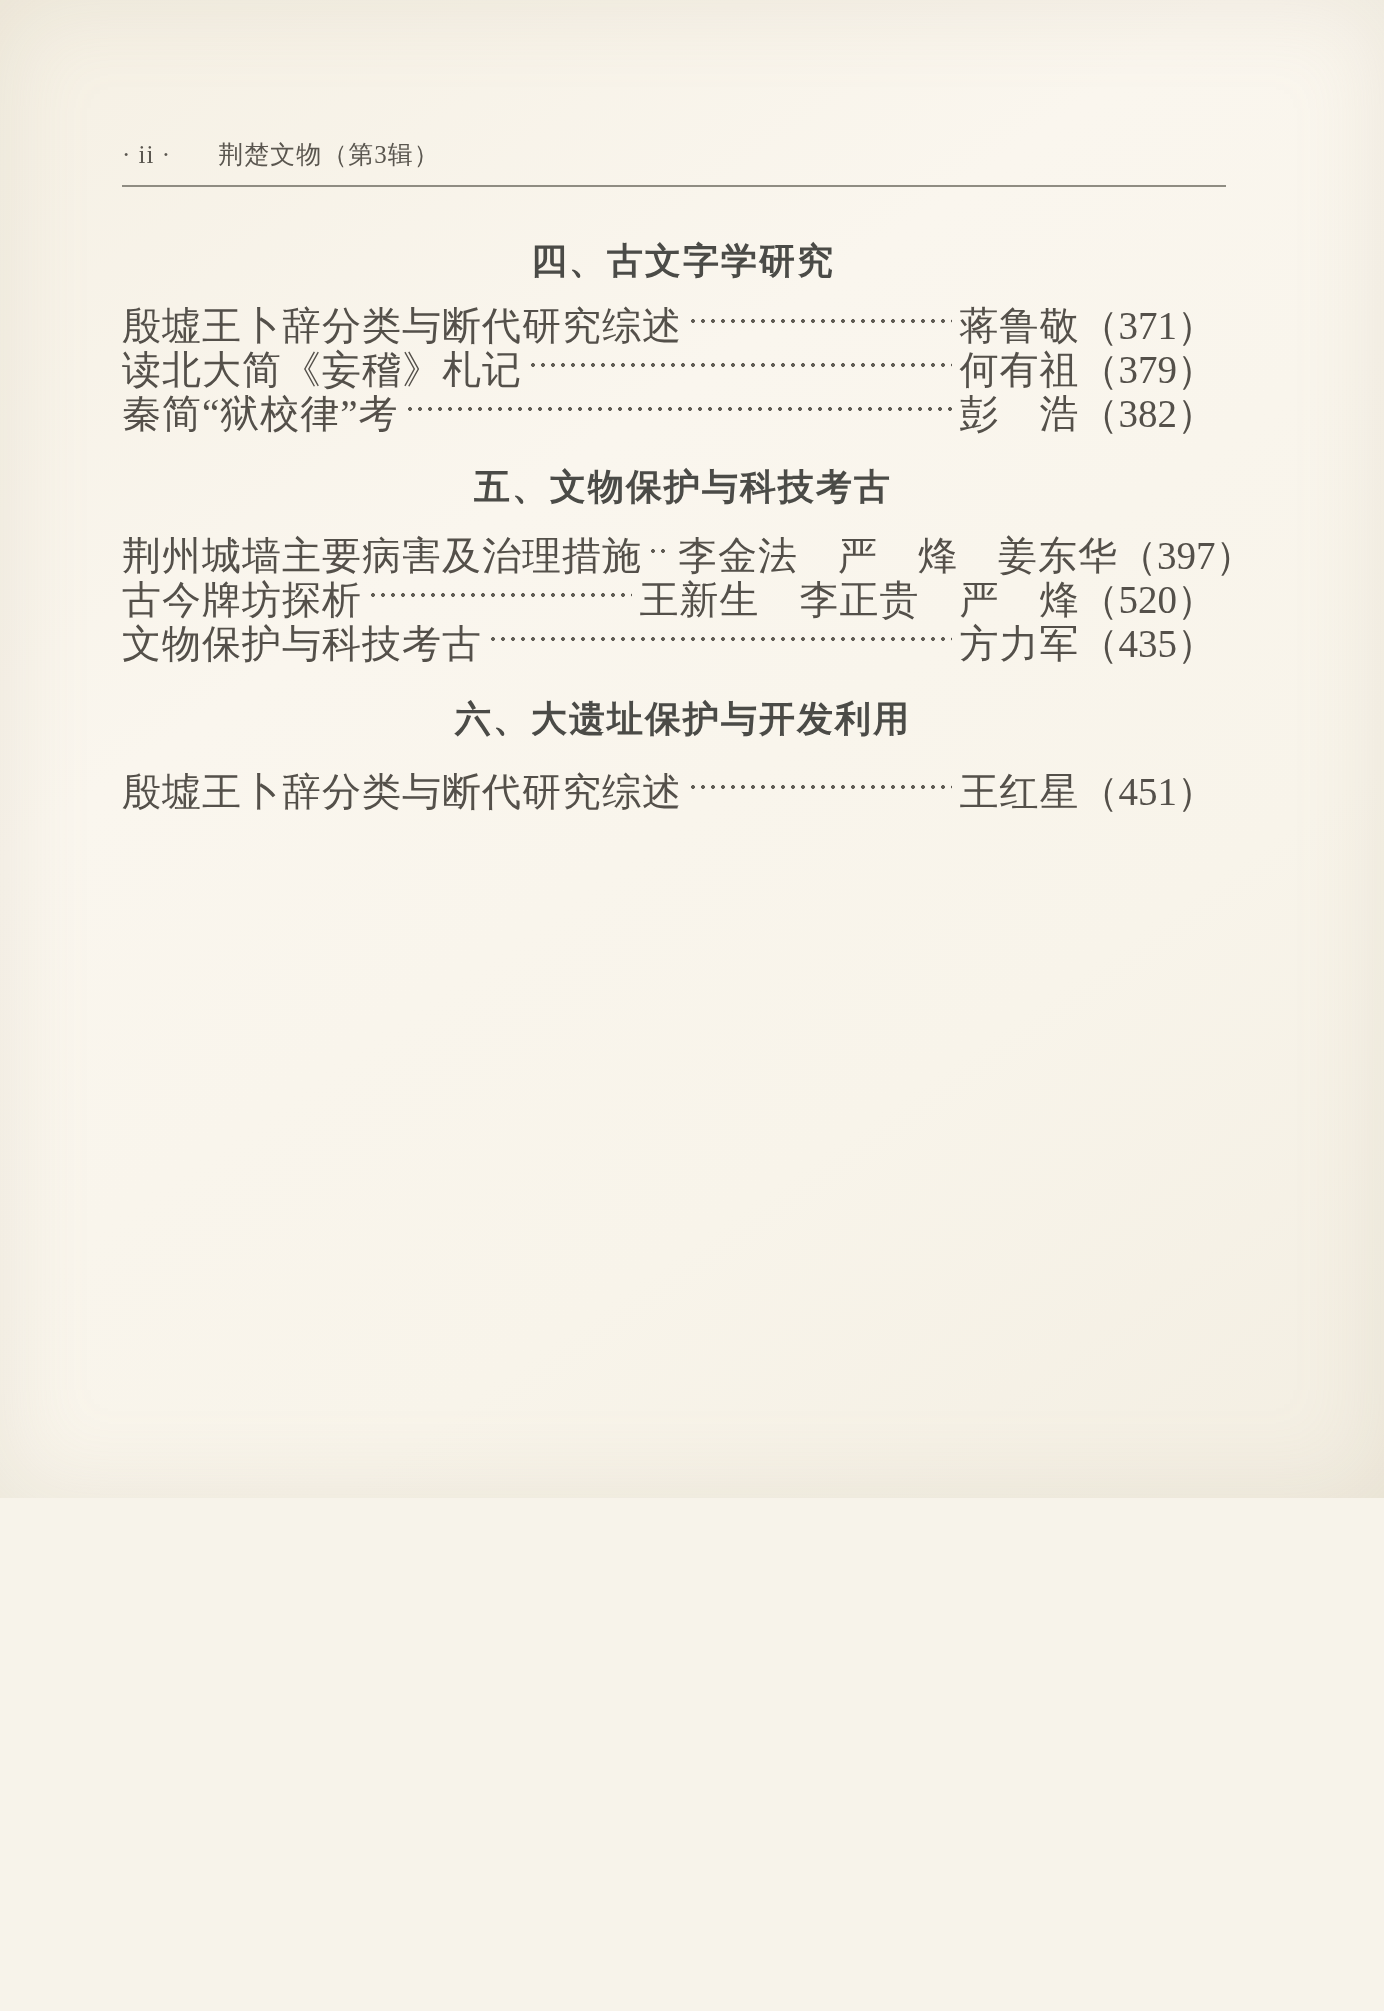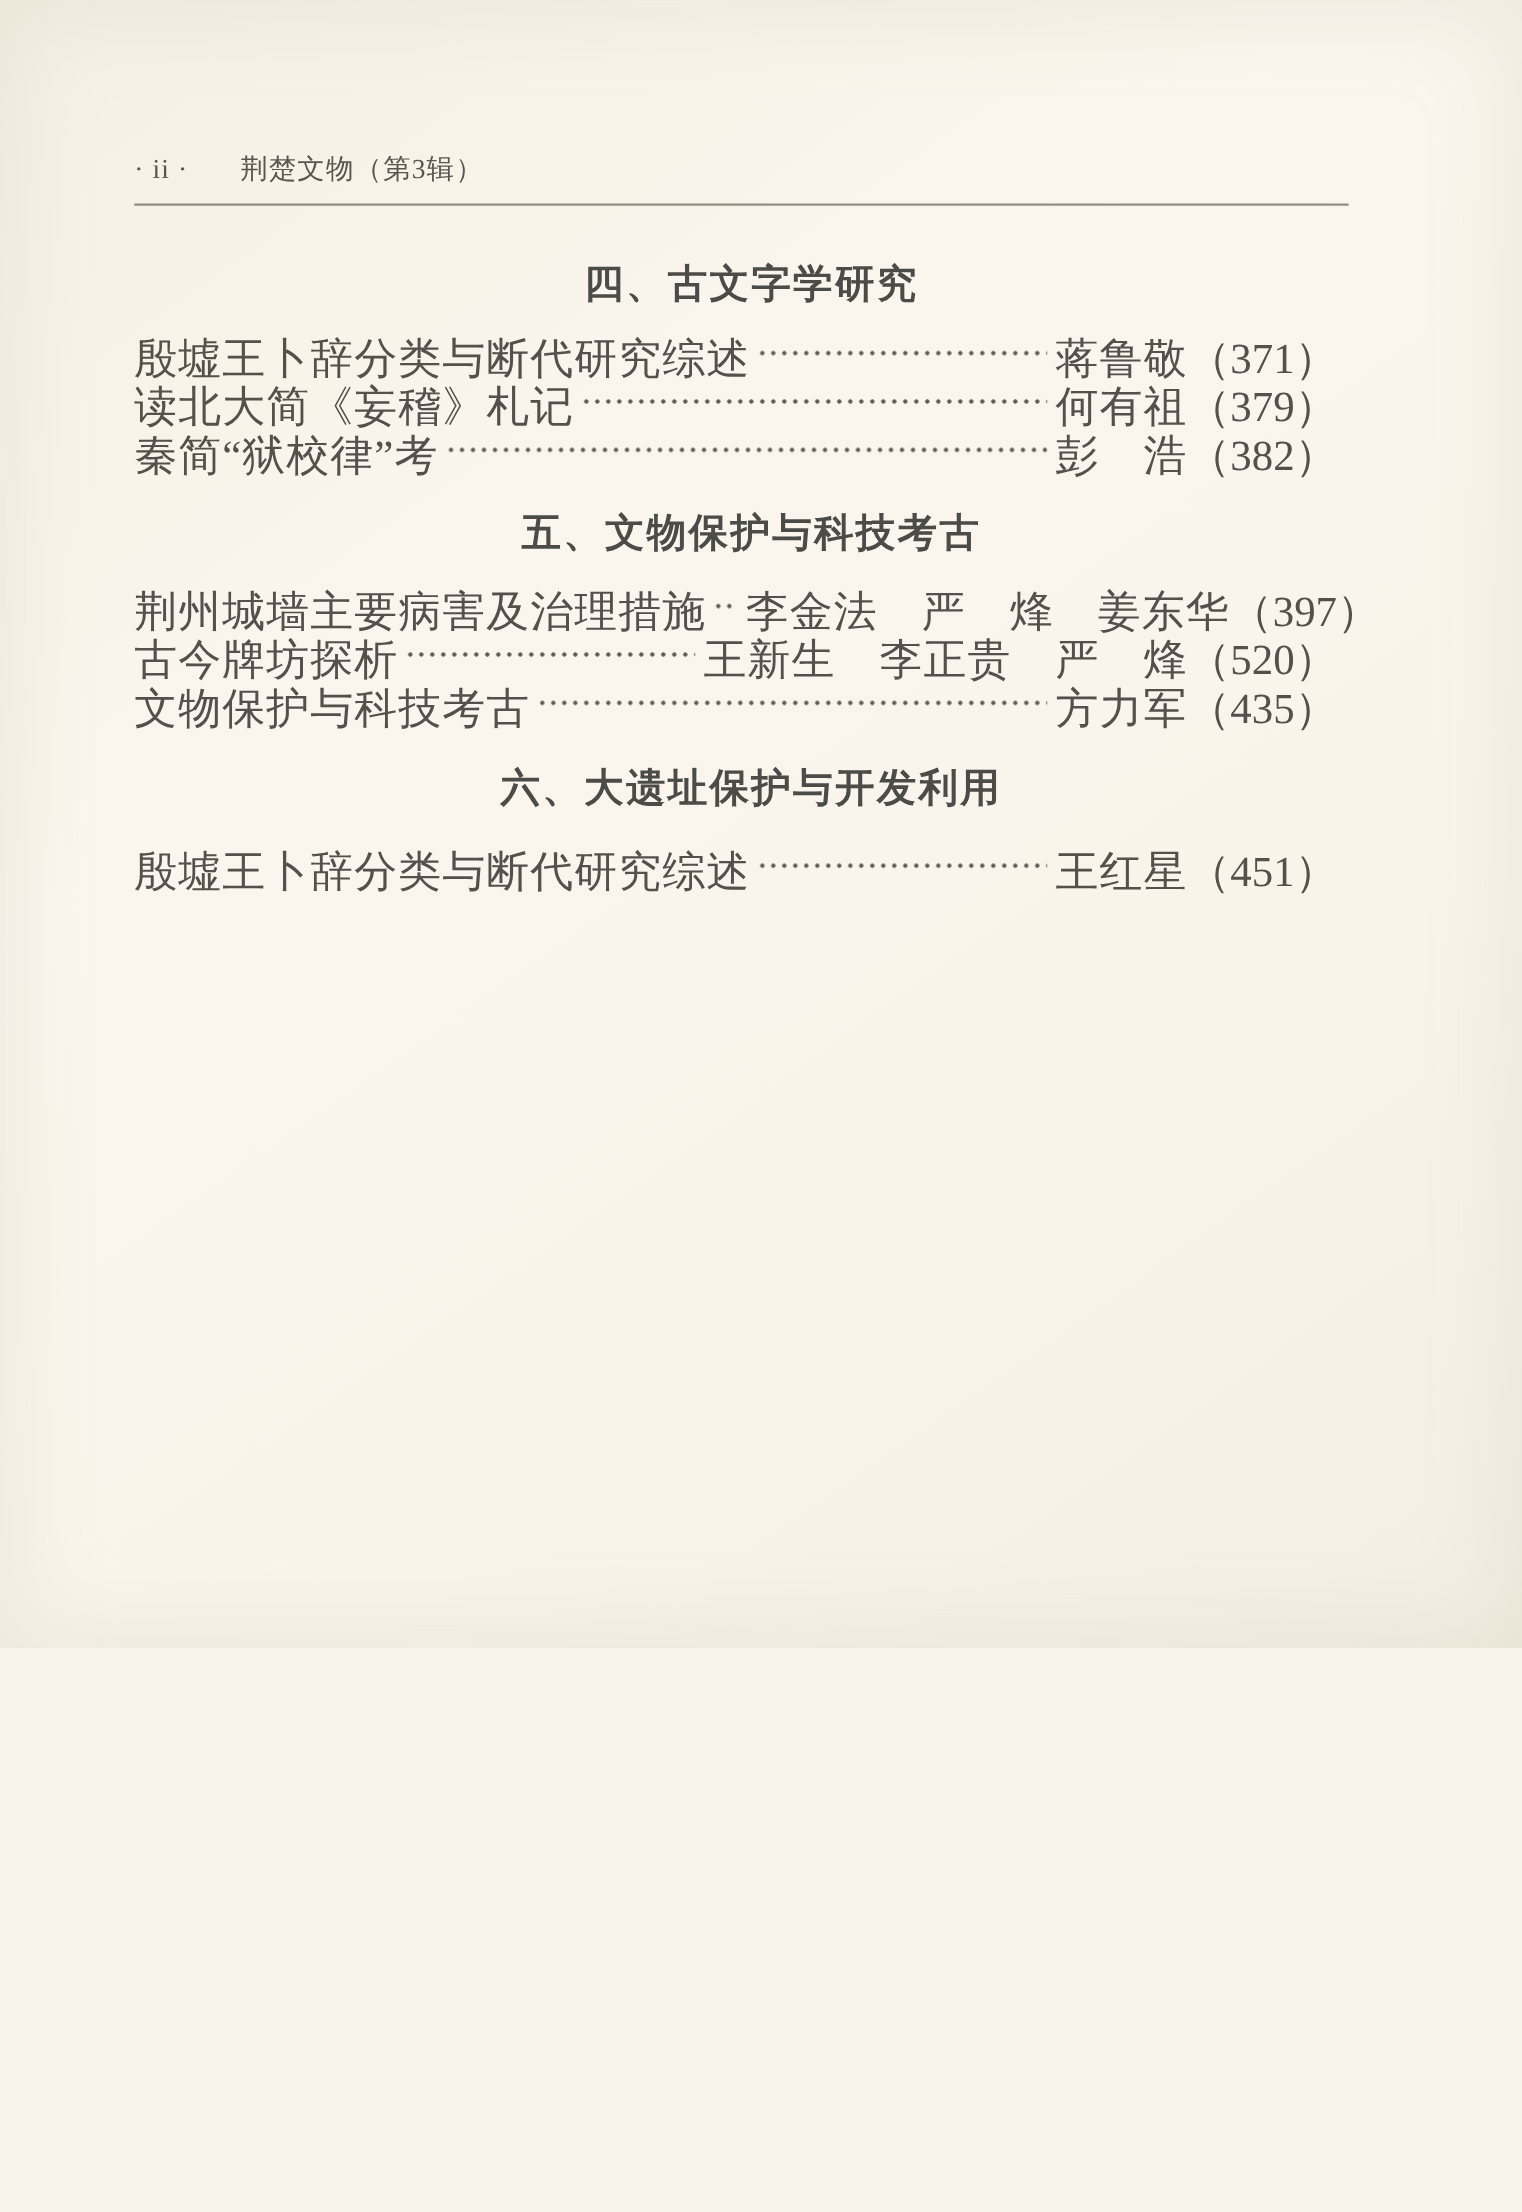--- a/index.html
+++ b/index.html
@@ -40,21 +40,21 @@
   .rule {
     margin-top: 15px;
     height: 2px;
     border: none;
     background: #8f8c82;
     width: calc(100% + 10px);
   }
   h2.section-heading {
     margin: 2px;
     margin-top: 52px;
-    font-family: Liberation Mono, monospace;
+    font-family: Liberation Serif, serif;
     font-weight: bold;
     font-size: 36px;
     line-height: 44px;
     letter-spacing: 2px;
     color: #4b4b47;
     text-align: center;
     position: relative;
     left: 14px;
   }
   h2.heading-2 { margin-top: 34px; }

